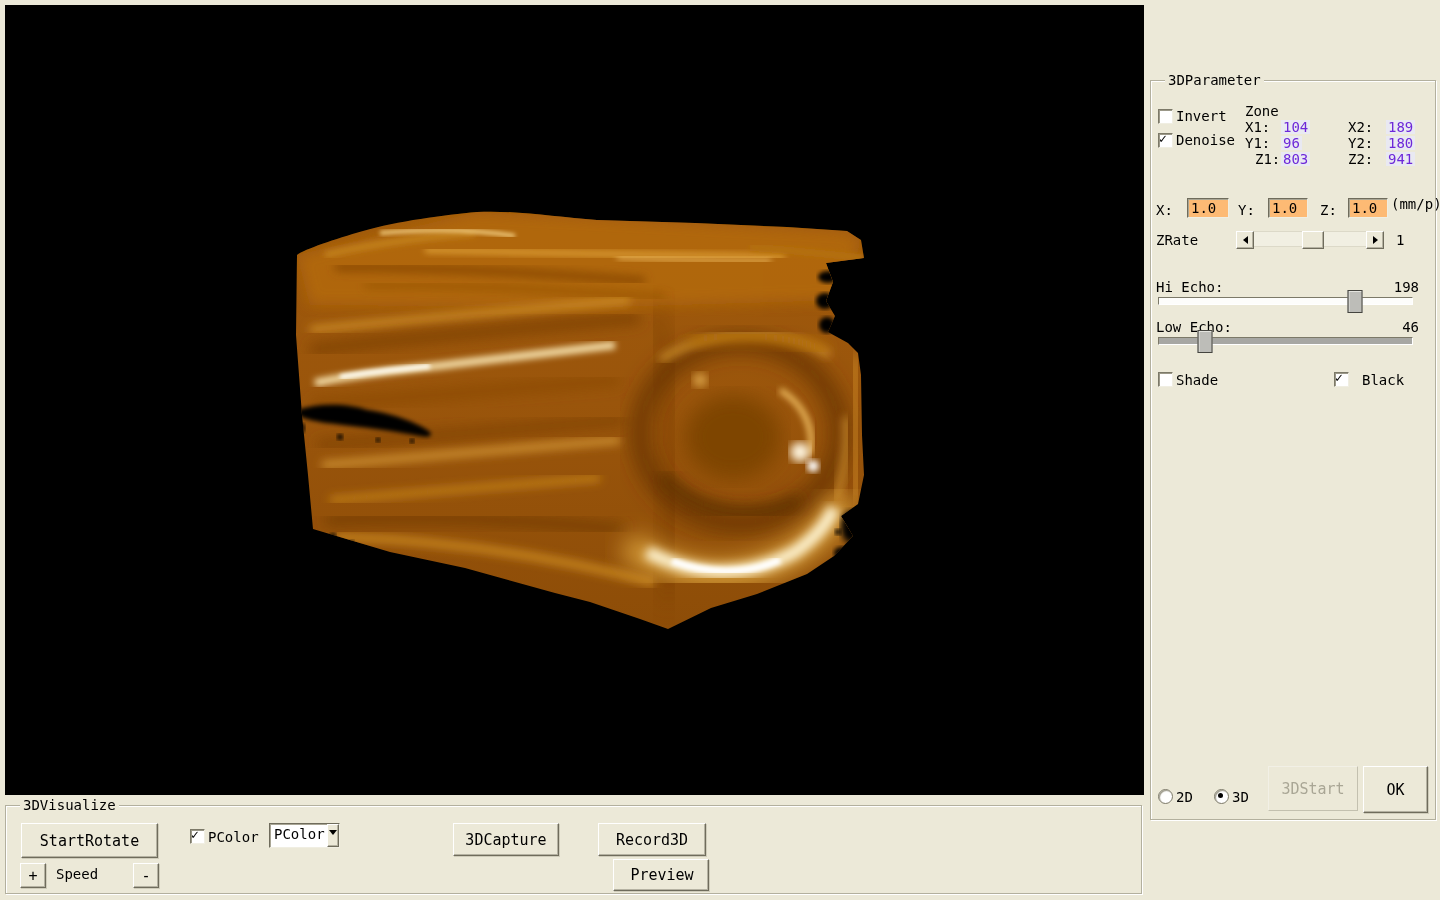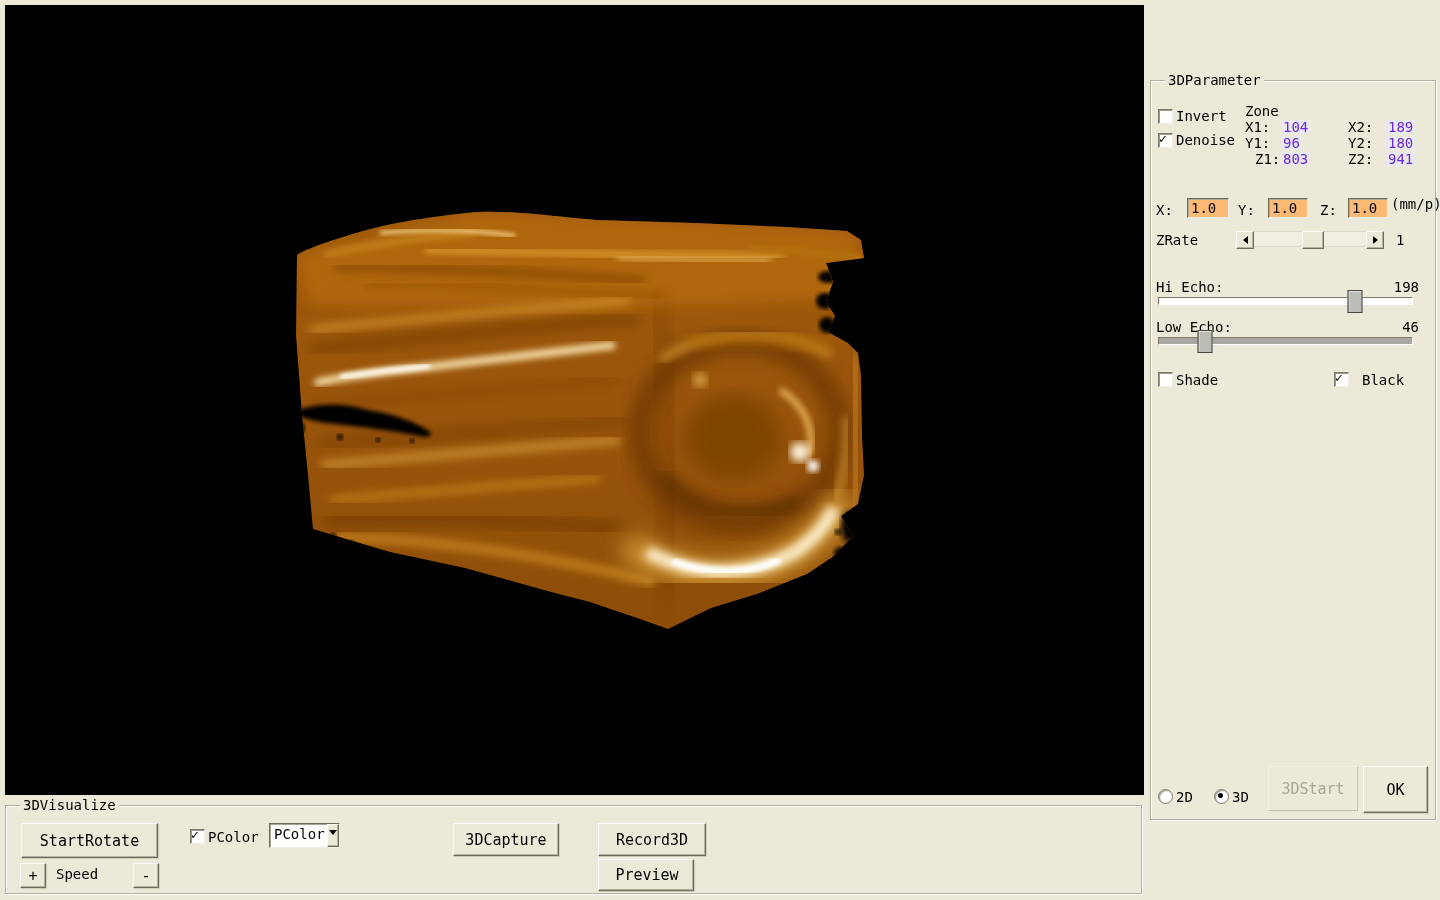--- a/index.html
+++ b/index.html
@@ -262,18 +262,18 @@
 
   <div class="combo" style="left:263px;top:17px;width:71px;height:25px;">
     <span class="txt">PColor</span>
     <span class="cbtn">
         <span class="arr-d"></span>
       </span>
   </div>
 
   <button class="btn" style="left:447px;top:17px;width:106px;height:33px;">3DCapture</button>
   <button class="btn" style="left:592px;top:17px;width:108px;height:33px;">Record3D</button>
-  <button class="btn" style="left:592px;top:53px;width:96px;height:32px;padding-left:8px;">Preview</button>
+  <button class="btn" style="left:607px;top:53px;width:96px;height:32px;padding-left:8px;">Preview</button>
 
   <button class="btn" style="left:14px;top:57px;width:26px;height:25px;">+</button>
   <span class="lbl" style="left:50px;top:61px;">Speed</span>
   <button class="btn" style="left:127px;top:57px;width:26px;height:25px;">-</button>
 </div>
 
 </body></html>

